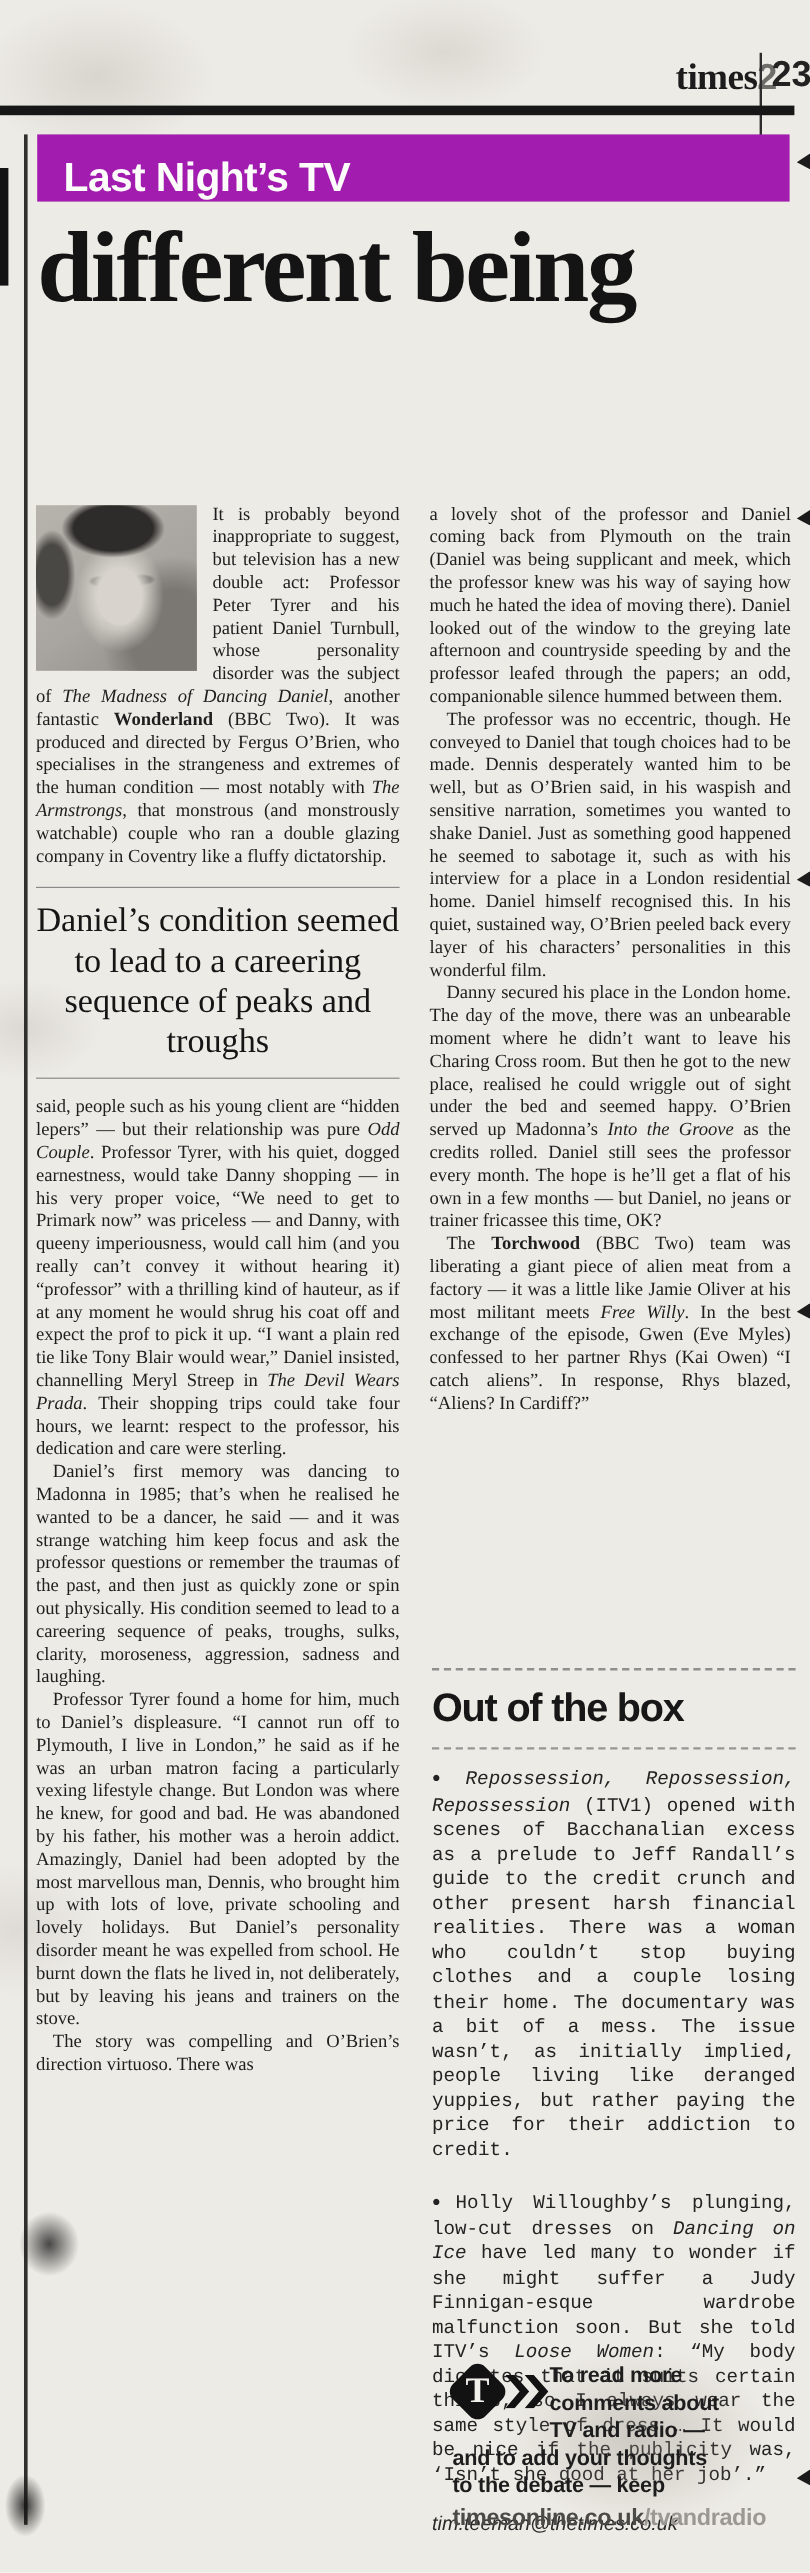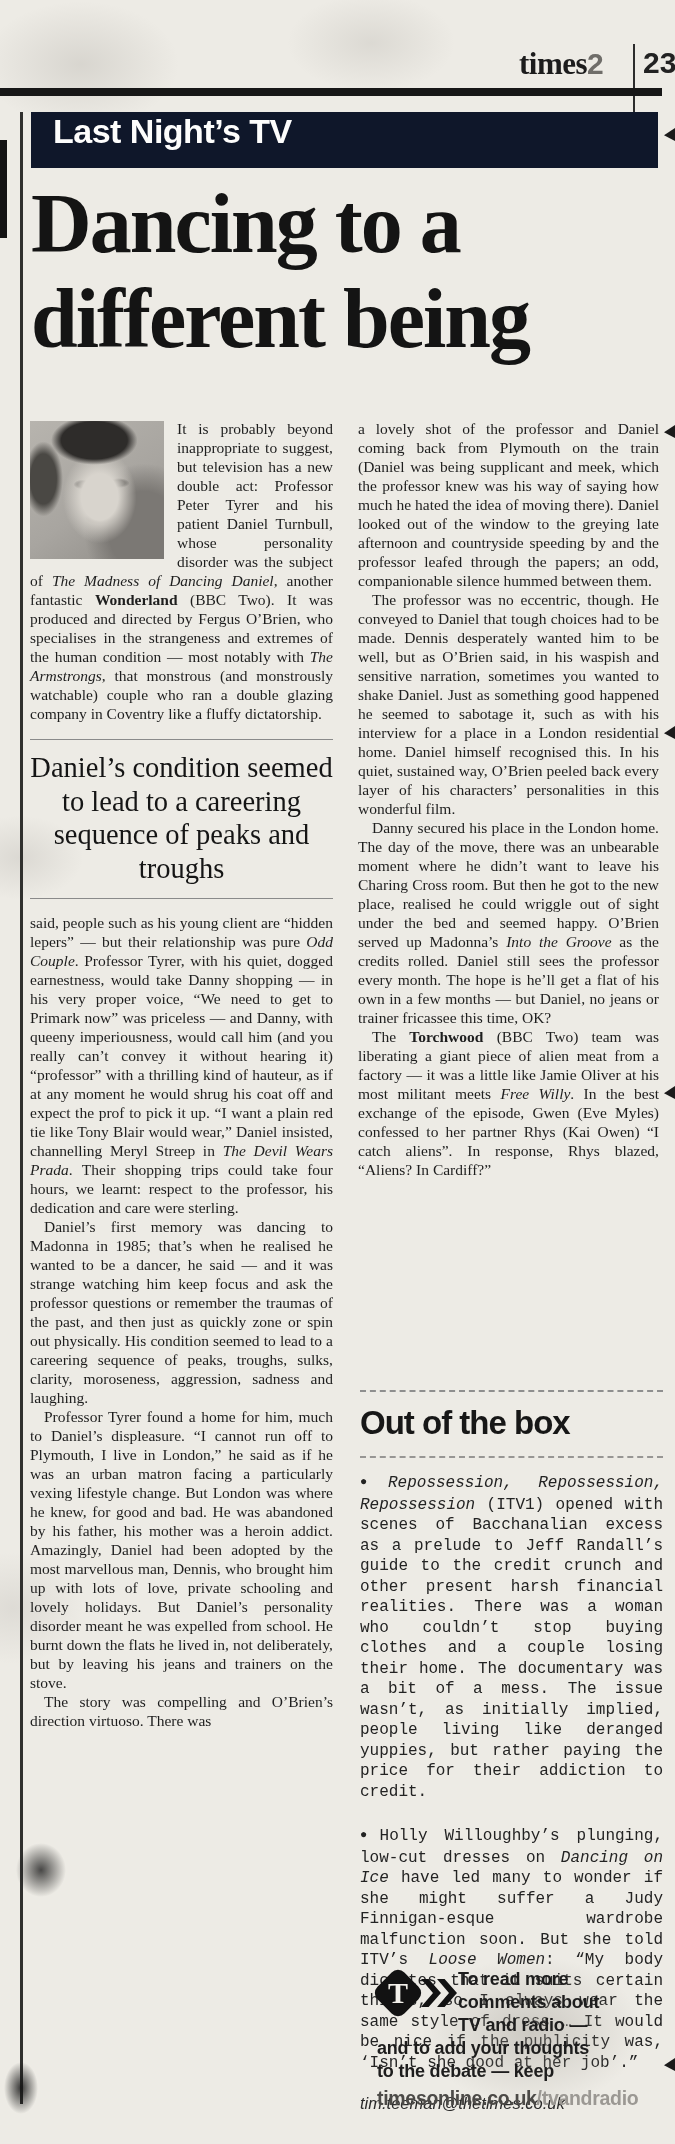--- a/index.html
+++ b/index.html
@@ -6,30 +6,30 @@
   .page{position:relative;width:675px;height:2144px;background:#edebe5;overflow:hidden;
         font-family:"Liberation Serif",serif;color:#1e1e1e;}
   .page::before{content:"";position:absolute;inset:0;pointer-events:none;
         background:
          radial-gradient(140px 90px at 12% 3%,rgba(120,115,108,.18),rgba(0,0,0,0) 70%),
          radial-gradient(120px 70px at 55% 2%,rgba(120,115,108,.15),rgba(0,0,0,0) 70%),
          radial-gradient(90px 60px at 3% 40%,rgba(110,105,100,.14),rgba(0,0,0,0) 70%),
          radial-gradient(100px 80px at 2% 75%,rgba(110,105,100,.12),rgba(0,0,0,0) 70%);}
   
   .mh-brand{position:absolute;top:46px;left:519px;white-space:nowrap;}
-  .mh-serif{font:bold 31px "Liberation Serif",serif;color:#1c1c1c;letter-spacing:-.5px;}
+  .mh-serif{font:bold 31px "Liberation Serif",serif;color:#1c1c1c;letter-spacing:-.5px;margin-left:44px;}
   .mh-digit{font:bold 30px "Liberation Sans",sans-serif;color:#6f6d69;}
   .mh-sep{position:absolute;left:633px;top:44px;width:2px;height:70px;background:#2c2c2c;}
   .mh-num{position:absolute;top:46px;left:643px;font:bold 30px "Liberation Sans",sans-serif;color:#222;}
   .top-rule{position:absolute;left:0;top:88px;width:662px;height:8px;background:#171717;}
   .left-rule{position:absolute;left:20px;top:112px;width:3px;height:1992px;background:#30302e;}
   .edge-bar{position:absolute;left:0;top:140px;width:7px;height:98px;background:#131313;}
   
-  .banner{position:absolute;left:31px;top:112px;width:627px;height:56px;background:#0f172a;
-          display:flex;align-items:flex-start;padding-left:22px;box-sizing:border-box;
+  .banner{position:absolute;left:31px;top:112px;width:627px;height:56px;background:#a21caf;
+          display:flex;align-items:flex-end;padding-left:22px;box-sizing:border-box;
           font-family:"Liberation Sans",sans-serif;color:#fdfdfc;white-space:nowrap;}
   .banner b{font-size:34px;letter-spacing:-.5px;}
   .banner span.auth{font-size:34px;font-weight:400;margin-left:13px;opacity:.97;}
   
   .headline{position:absolute;left:31px;top:176px;font-family:"Liberation Serif",serif;
             font-weight:bold;font-size:84px;line-height:95px;color:#141414;letter-spacing:-2px;white-space:nowrap;}
   
   .col{position:absolute;width:303px;font-size:15.5px;line-height:19px;text-align:justify;}
   .col1{left:30px;top:419px;}
   .col2{left:358px;top:419px;width:301px;}
@@ -93,21 +93,20 @@
   <div class="mh-num">23</div>
   <div class="top-rule"></div>
   <div class="left-rule"></div>
   <div class="edge-bar"></div>
 
   <div class="banner">
     <b>Last Night’s TV</b>
   </div>
 
   <div class="headline">
-    <div>Dancing to a</div>
     <div>different being</div>
   </div>
 
   <div class="col col1">
     <div class="photo"></div>
     <div>
         <p class="para">It is probably beyond inappropriate to suggest, but television has a new double act: Professor Peter Tyrer and his patient Daniel Turnbull, whose personality disorder was the subject of <i>The Madness of Dancing Daniel</i>, another fantastic <b>Wonderland</b> (BBC Two). It was produced and directed by Fergus O’Brien, who specialises in the strangeness and extremes of the human condition — most notably with <i>The Armstrongs</i>, that monstrous (and monstrously watchable) couple who ran a double glazing company in Coventry like a fluffy dictatorship.</p>
       </div>
     <div class="pullquote">Daniel’s condition seemed to lead to a careering sequence of peaks and troughs</div>
     <div>

